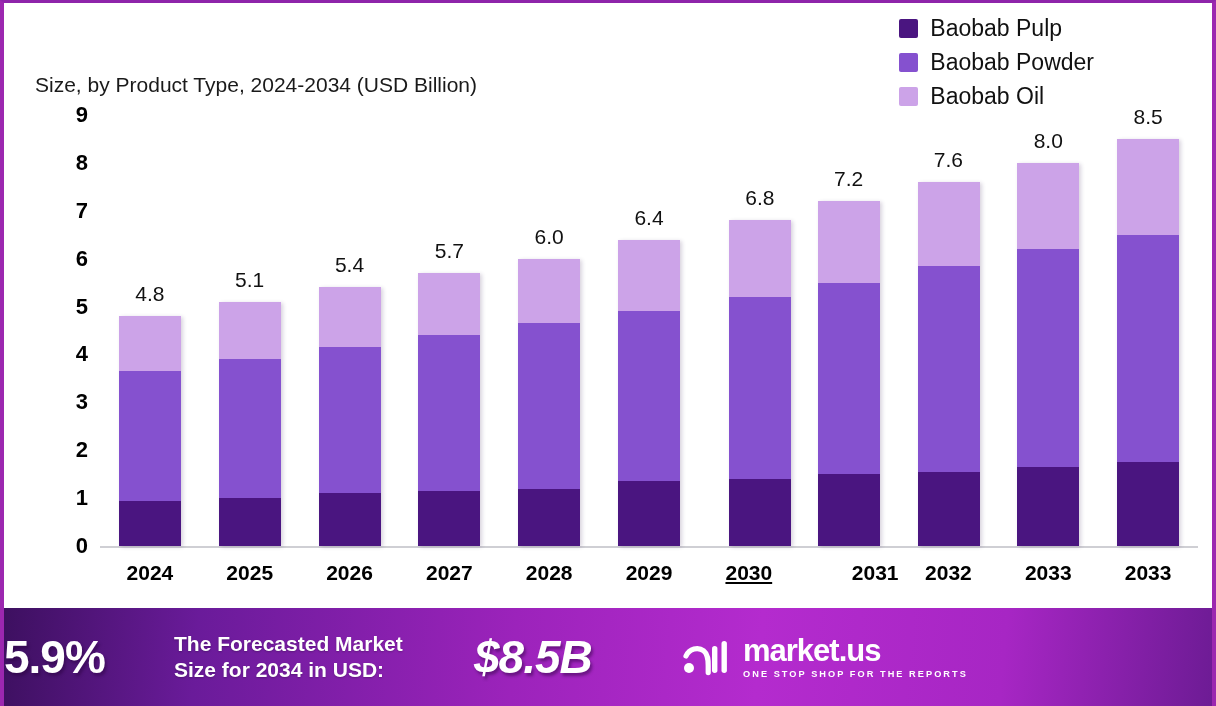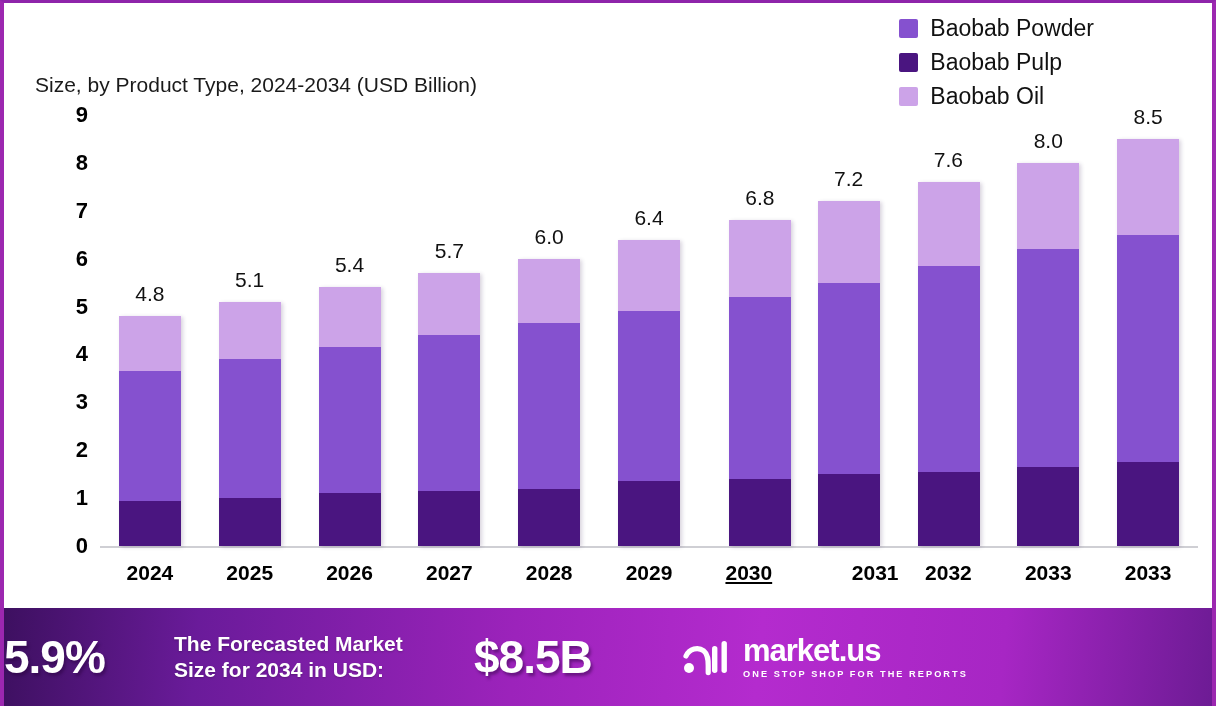--- a/index.html
+++ b/index.html
@@ -90,21 +90,21 @@
     text-shadow: 0 1px 2px rgba(0,0,0,0.25);
   }
   .banner-big {
     color: #fff; font-weight: 700; font-size: 46px; letter-spacing: -1px;
     text-shadow: 2px 3px 3px rgba(40,0,60,0.45);
     white-space: nowrap;
   }
   #cagr-text { margin-left: 30px; width: 268px; }
   #cagr-value { width: 160px; }
   #fc-text { margin-left: 10px; width: 300px; }
-  #fc-value { width: 200px; }
+  #fc-value { width: 200px; font-style: italic; }
 
   
   #logo { display: flex; align-items: center; margin-left: 8px; }
   #logo-mark { width: 52px; height: 40px; flex: 0 0 auto; }
   #logo-words { margin-left: 9px; }
   #logo-name {
     color: #fff; font-weight: 700; font-size: 31px; letter-spacing: -1px;
     line-height: 1;
   }
   #logo-tagline {
@@ -116,26 +116,26 @@
 <body>
 
 <div id="frame">
 
   <div id="header">
     <div id="subtitle">Size, by Product Type, 2024-2034 (USD Billion)</div>
   </div>
 
   <div id="legend">
       <div class="legend-row">
+        <div class="legend-swatch" style="background: rgb(74, 21, 128);"></div>
+        <div class="legend-label">Baobab Pulp</div>
+      </div>
+      <div class="legend-row">
         <div class="legend-swatch" style="background: rgb(133, 81, 207);"></div>
         <div class="legend-label">Baobab Powder</div>
-      </div>
-      <div class="legend-row">
-        <div class="legend-swatch" style="background: rgb(74, 21, 128);"></div>
-        <div class="legend-label">Baobab Pulp</div>
       </div>
       <div class="legend-row">
         <div class="legend-swatch" style="background: rgb(204, 163, 232);"></div>
         <div class="legend-label">Baobab Oil</div>
       </div>
     </div>
 
   <div id="plot">
     <div id="ylabels">
         <div class="ytick" style="top: 431px;">0</div>

